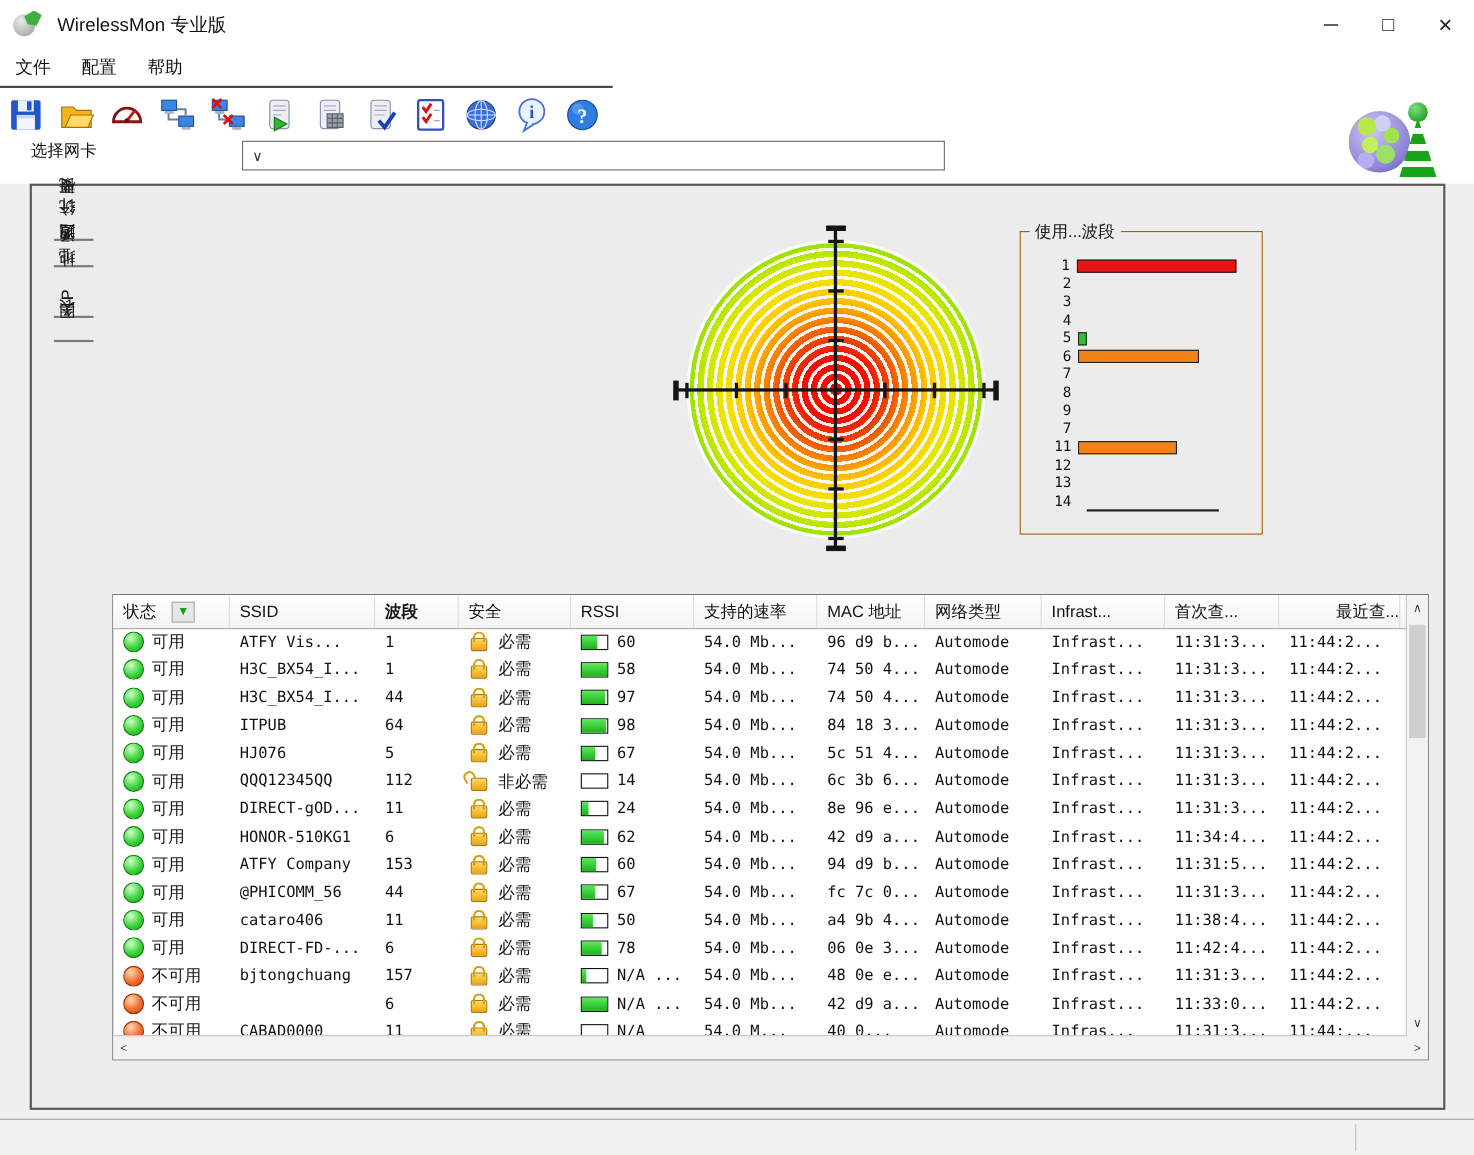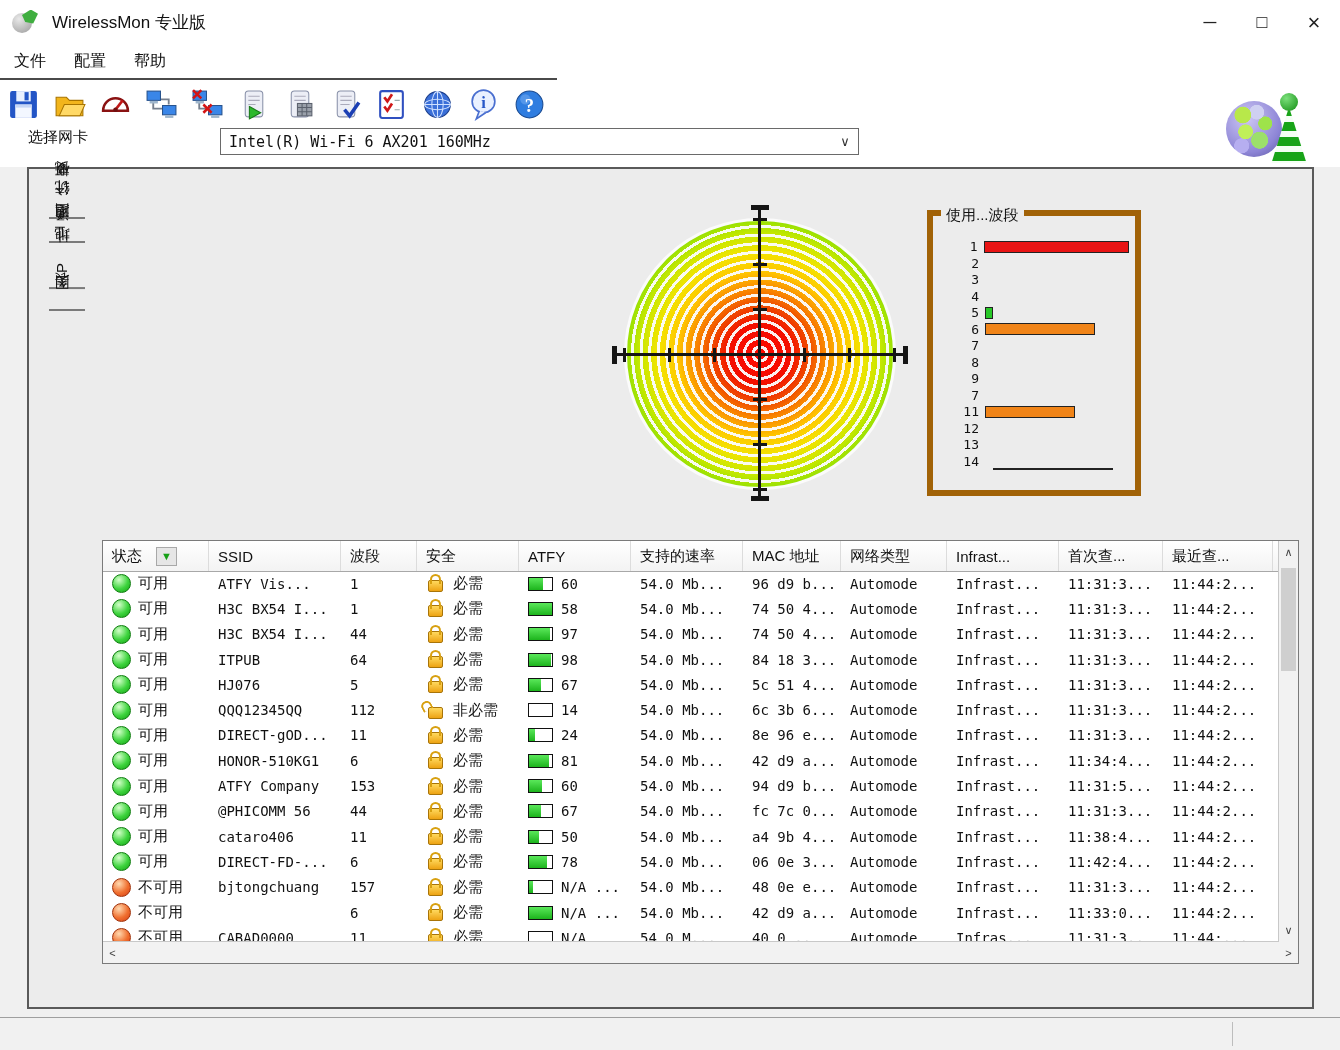--- a/index.html
+++ b/index.html
@@ -56,21 +56,21 @@
   
   #radar{position:absolute;left:595px;top:49px;width:272px;height:272px;border-radius:50%;
      border:3px solid #fbfbfb;box-sizing:border-box;
      background-image:
        repeating-radial-gradient(circle,rgba(255,255,255,0) 0 5.6px,rgba(252,252,252,.95) 5.6px 8.6px),
        radial-gradient(circle,#ff0a00 0%,#f30e00 16%,#ef4a00 26%,#f87d00 33%,#ffc600 44%,
                        #f3e300 54%,#c6e800 64%,#7edd05 75%,#3cd40a 88%,#25cc16 100%);}
   .axis{background:#151515;position:absolute;}
   .tick{background:#151515;position:absolute;}
   
-  #chanbox{position:absolute;left:898px;top:41px;width:202px;height:274px;border:6px solid #a16207;}
+  #chanbox{position:absolute;left:898px;top:41px;width:202px;height:274px;border:1px solid #a16207;padding-left:17px;}
   #chanbox-title{position:absolute;left:8px;top:-10px;background:#ececec;padding:0 5px;font-size:15px;}
   .chrow{position:absolute;left:0;height:13px;display:flex;align-items:center;}
   .chlabel{width:52px;text-align:right;font-family:"DejaVu Sans Mono",monospace;font-size:13px;
      padding-right:6px;box-sizing:border-box;}
   .chbar{height:12px;border:1px solid #222;box-sizing:border-box;}
   #chan-axis{position:absolute;left:60px;width:120px;height:2px;background:#222;}
   
   #table{position:absolute;left:73px;top:371px;width:1197px;height:424px;background:#fff;
      border:1px solid #7a7a7a;box-sizing:border-box;}
   #thead{position:absolute;left:0;top:0;height:30px;display:flex;background:linear-gradient(#ffffff,#f3f3f3);
@@ -225,21 +225,20 @@
         <div class="tbtn">
           <svg viewBox="0 0 32 32">
             <circle cx="16" cy="16" r="13" fill="#2f7de0" stroke="#1a4a90"></circle>
             <circle cx="12" cy="11" r="5" fill="#6ea6ef" opacity="0.6"></circle>
             <text x="16" y="23" text-anchor="middle" font-size="18" font-weight="bold" fill="#fff" font-family="serif">?</text>
           </svg>
         </div>
       </div>
     <div id="adapter-label">选择网卡</div>
     <div id="adapter-select">
-      <span id="adapter-value">Intel(R) Wi-Fi 6 AX201 160MHz</span>
       <span id="adapter-chevron">∨</span>
     </div>
     <div id="app-logo">
       <div id="logo-globe"></div>
       <div id="logo-tower"></div>
       <div id="logo-knob"></div>
     </div>
   </div>
 
   <div id="main">
@@ -328,45 +327,45 @@
 
     <div id="table">
       <div id="thead">
           <div class="hcell" style="width: 106px;">
             <span>状态</span>
             <span class="sort-tri">▼</span>
           </div>
           <div class="hcell" style="width: 132px; text-align: center;">
             <span>SSID</span>
           </div>
-          <div class="hcell" style="width: 76px;">
+          <div class="hcell" style="width: 76px; font-weight: bold;">
             <span>波段</span>
           </div>
           <div class="hcell" style="width: 102px;">
             <span>安全</span>
           </div>
           <div class="hcell" style="width: 112px;">
-            <span>ATFY</span>
+            <span>RSSI</span>
           </div>
           <div class="hcell" style="width: 112px;">
             <span>支持的速率</span>
           </div>
           <div class="hcell" style="width: 98px;">
             <span>MAC 地址</span>
           </div>
           <div class="hcell" style="width: 106px;">
             <span>网络类型</span>
           </div>
           <div class="hcell" style="width: 112px;">
             <span>Infrast...</span>
           </div>
           <div class="hcell" style="width: 104px;">
             <span>首次查...</span>
           </div>
-          <div class="hcell" style="width: 110px;">
+          <div class="hcell" style="width: 110px; justify-content: flex-end;">
             <span>最近查...</span>
           </div>
         </div>
       <div id="tbody">
           <div class="trow">
             <div class="tcell" style="width: 106px;">
               <span class="dot g"></span>
               <span class="cn">可用</span>
             </div>
             <div class="tcell" style="width: 132px;">ATFY  Vis...</div>
@@ -540,21 +539,21 @@
             <div class="tcell" style="width: 132px;">HONOR-510KG1</div>
             <div class="tcell" style="width: 76px;">6</div>
             <div class="tcell" style="width: 102px;">
               <span class="lock"></span>
               <span class="cn">必需</span>
             </div>
             <div class="tcell" style="width: 112px;">
               <span class="rbar">
                 <span class="rfill" style="display: block; width: 85%;"></span>
               </span>
-              <span>81</span>
+              <span>62</span>
             </div>
             <div class="tcell" style="width: 112px;">54.0 Mb...</div>
             <div class="tcell" style="width: 98px;">42 d9 a...</div>
             <div class="tcell" style="width: 106px;">Automode</div>
             <div class="tcell" style="width: 112px;">Infrast...</div>
             <div class="tcell" style="width: 104px;">11:34:4...</div>
             <div class="tcell" style="width: 110px;">11:44:2...</div>
           </div>
           <div class="trow">
             <div class="tcell" style="width: 106px;">

